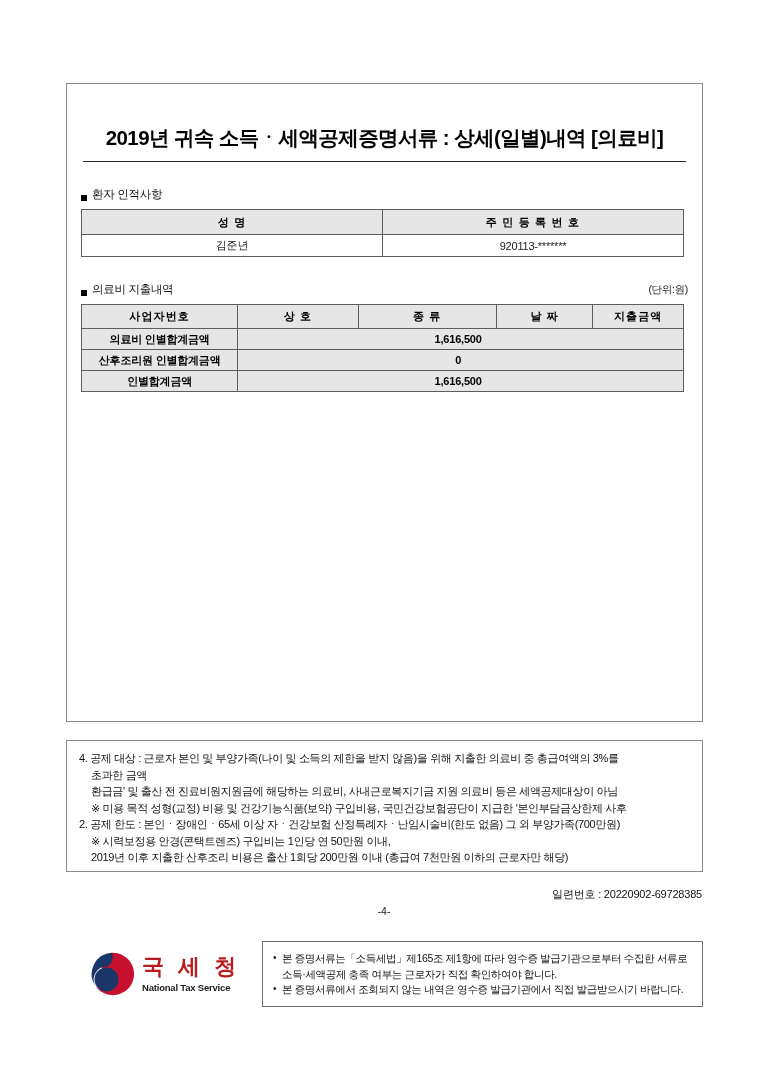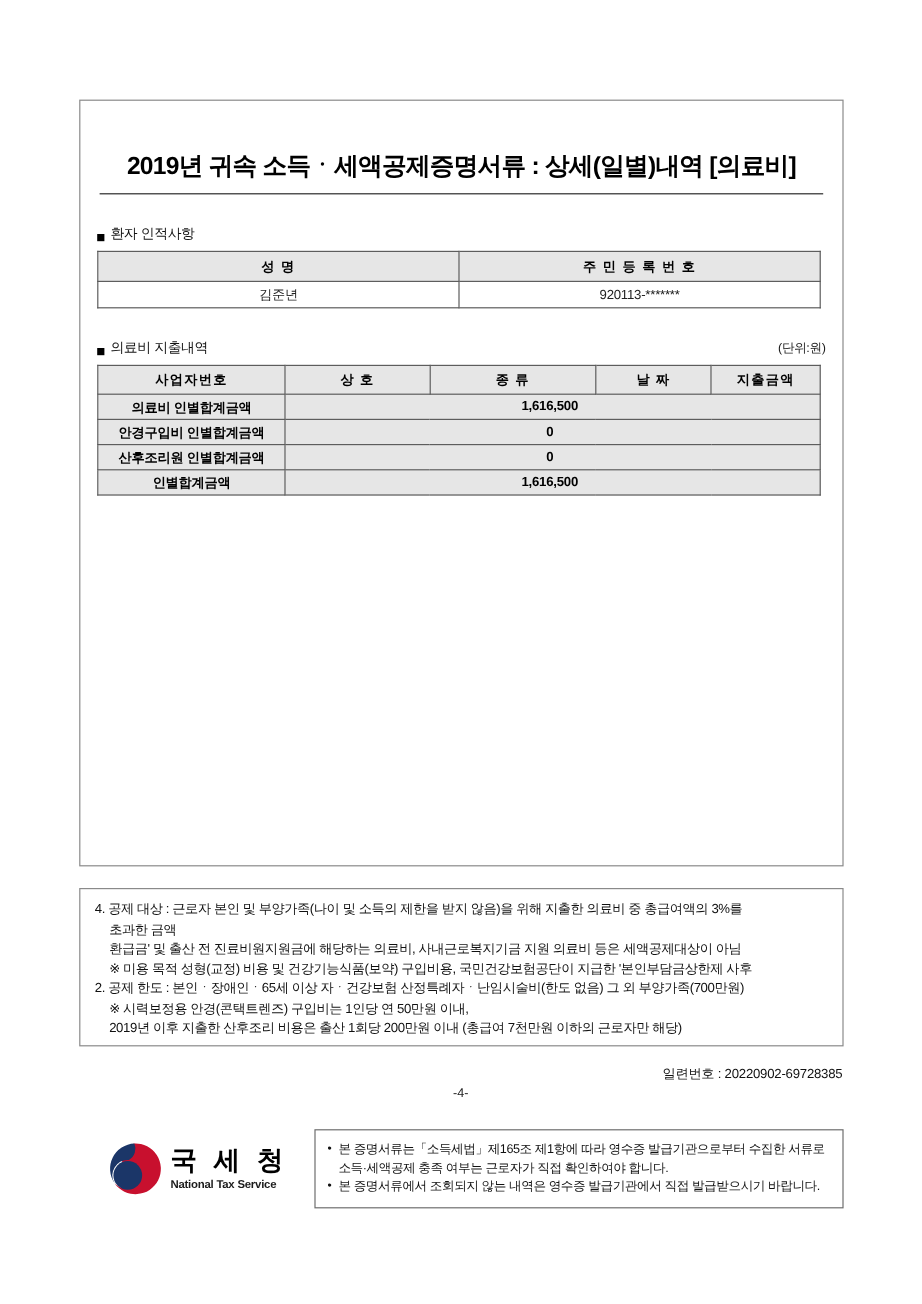--- a/index.html
+++ b/index.html
@@ -218,21 +218,21 @@
   }
   .logo-text {
     display: flex;
     flex-direction: column;
     align-items: flex-start;
     line-height: 1;
   }
   .logo-ko {
     font-size: 22px;
     font-weight: 700;
-    color: #000000;
+    color: #b91c1c;
     letter-spacing: 4px;
   }
   .logo-en {
     margin-top: 5px;
     font-size: 9.5px;
     font-weight: 700;
     color: #1c1c1c;
     letter-spacing: -0.2px;
   }
   .disclaimer {
@@ -319,24 +319,20 @@
             <th style="width:20%">상 호</th>
             <th style="width:23%">종 류</th>
             <th style="width:16%">날 짜</th>
             <th style="width:15%">지출금액</th>
           </tr>
         </thead>
         <tbody>
           <tr>
             <td class="sum-label">의료비 인별합계금액</td>
             <td class="sum-value" colspan="4">1,616,500</td>
-          </tr>
-          <tr>
-            <td class="sum-label">안경구입비 인별합계금액</td>
-            <td class="sum-value" colspan="4">0</td>
           </tr>
           <tr>
             <td class="sum-label">산후조리원 인별합계금액</td>
             <td class="sum-value" colspan="4">0</td>
           </tr>
           <tr>
             <td class="sum-label">인별합계금액</td>
             <td class="sum-value" colspan="4">1,616,500</td>
           </tr>
         </tbody>

